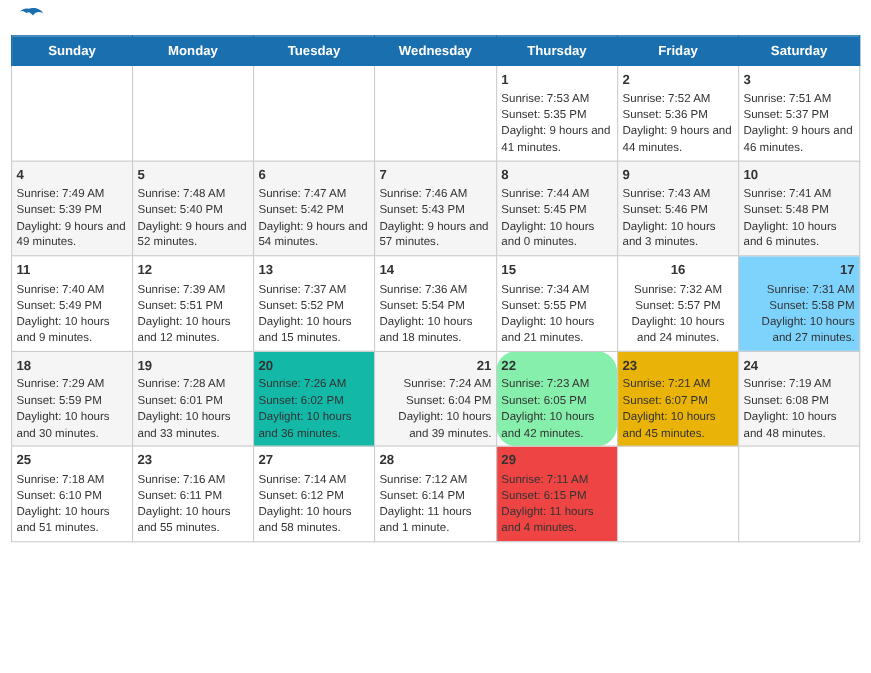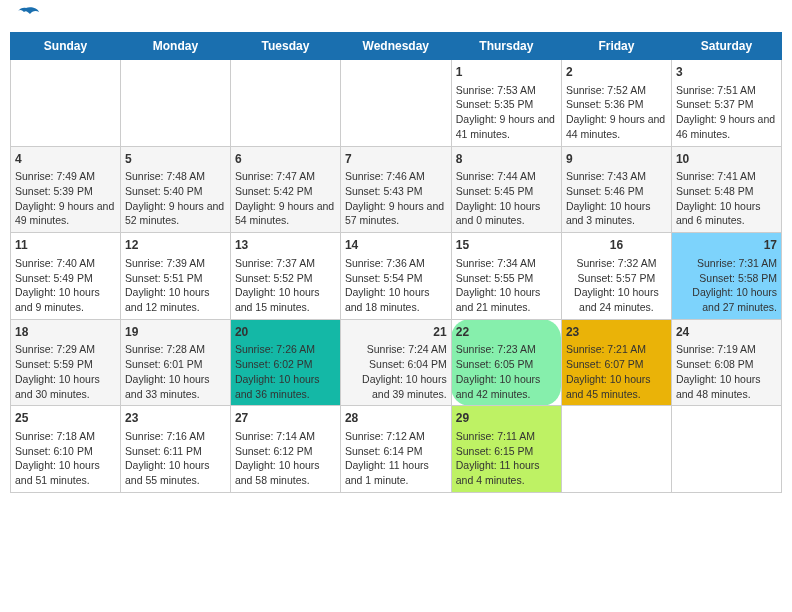--- a/index.html
+++ b/index.html
@@ -304,21 +304,21 @@
           <div class="cell-text">Sunrise: 7:14 AM
 Sunset: 6:12 PM
 Daylight: 10 hours and 58 minutes.</div>
         </td>
         <td style="background-color: rgb(255, 255, 255);">
           <span class="day-num">28</span>
           <div class="cell-text">Sunrise: 7:12 AM
 Sunset: 6:14 PM
 Daylight: 11 hours and 1 minute.</div>
         </td>
-        <td style="background-color: #bef264; margin-left: 23px;">
+        <td style="background-color: #ef4444; margin-left: 23px;">
           <span class="day-num">29</span>
           <div class="cell-text">Sunrise: 7:11 AM
 Sunset: 6:15 PM
 Daylight: 11 hours and 4 minutes.</div>
         </td>
         <td class="empty-cell"></td>
         <td class="empty-cell"></td>
       </tr>
     </tbody>
 </table>

